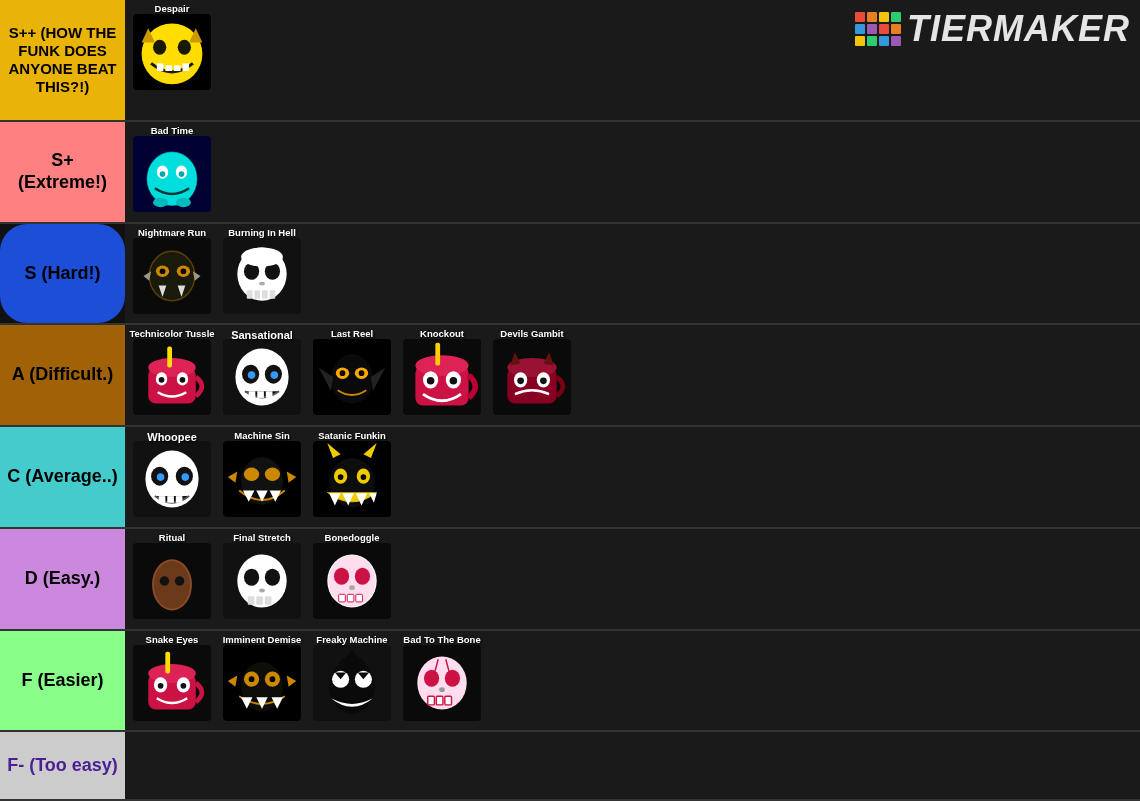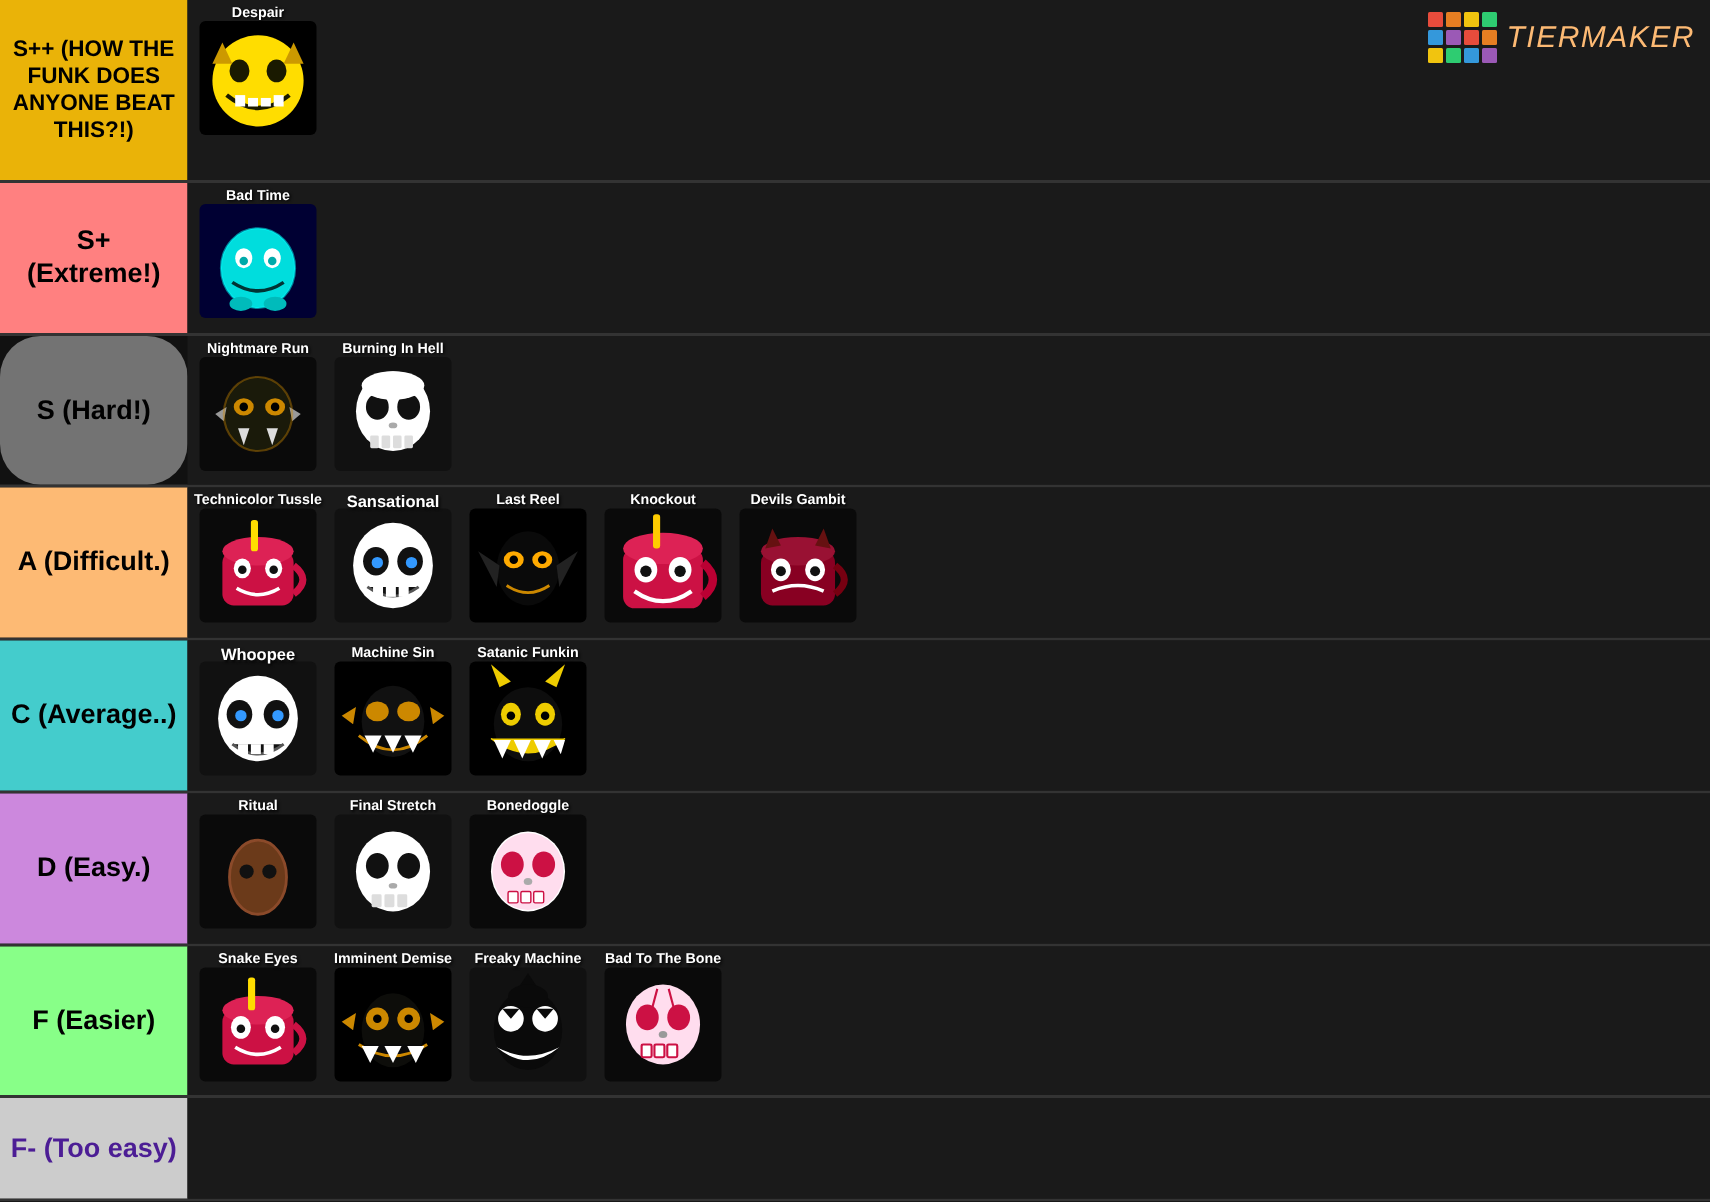--- a/index.html
+++ b/index.html
@@ -84,22 +84,22 @@
       align-items: center;
       justify-content: center;
       font-size: 36px;
       position: relative;
       overflow: hidden;
     }
 
     
     .tier-spp { background: #eab308; }
     .tier-sp  { background: #ff8080; }
-    .tier-s   { background: #737373; border-radius: 27px; }
-    .tier-a   { background: #fdba74; }
+    .tier-s   { background: #1d4ed8; border-radius: 27px; }
+    .tier-a   { background: #a16207; }
     .tier-c   { background: #44cccc; }
     .tier-d   { background: #cc88dd; }
     .tier-f   { background: #88ff88; }
     .tier-fm  { background: #cccccc; }
 
     .logo-grid {
       display: grid;
       grid-template-columns: repeat(4, 10px);
       grid-template-rows: repeat(3, 10px);
       gap: 2px;
@@ -138,21 +138,21 @@
       <div style="width:10px;height:10px;background:#3498db;border-radius:1px;"></div>
       <div style="width:10px;height:10px;background:#9b59b6;border-radius:1px;"></div>
       <div style="width:10px;height:10px;background:#e74c3c;border-radius:1px;"></div>
       <div style="width:10px;height:10px;background:#e67e22;border-radius:1px;"></div>
 
       <div style="width:10px;height:10px;background:#f1c40f;border-radius:1px;"></div>
       <div style="width:10px;height:10px;background:#2ecc71;border-radius:1px;"></div>
       <div style="width:10px;height:10px;background:#3498db;border-radius:1px;"></div>
       <div style="width:10px;height:10px;background:#9b59b6;border-radius:1px;"></div>
     </div>
-    <span style="font-size:20px;font-weight:400;color:#fdba74;letter-spacing:1px;font-style:italic;text-transform:uppercase;">TiERMAKER</span>
+    <span style="font-size:36px;font-weight:700;color:#e5e5e5;letter-spacing:1px;font-style:italic;text-transform:uppercase;">TiERMAKER</span>
   </div>
 
   <div class="tier-table">
 
     <div class="tier-row" style="flex:1.8;">
       <div class="tier-label tier-spp" style="font-size:15px;">S++ (HOW THE FUNK DOES ANYONE BEAT THIS?!)</div>
       <div class="tier-content">
 
         <div class="tier-item">
           <span class="tier-item-label">Despair</span>

